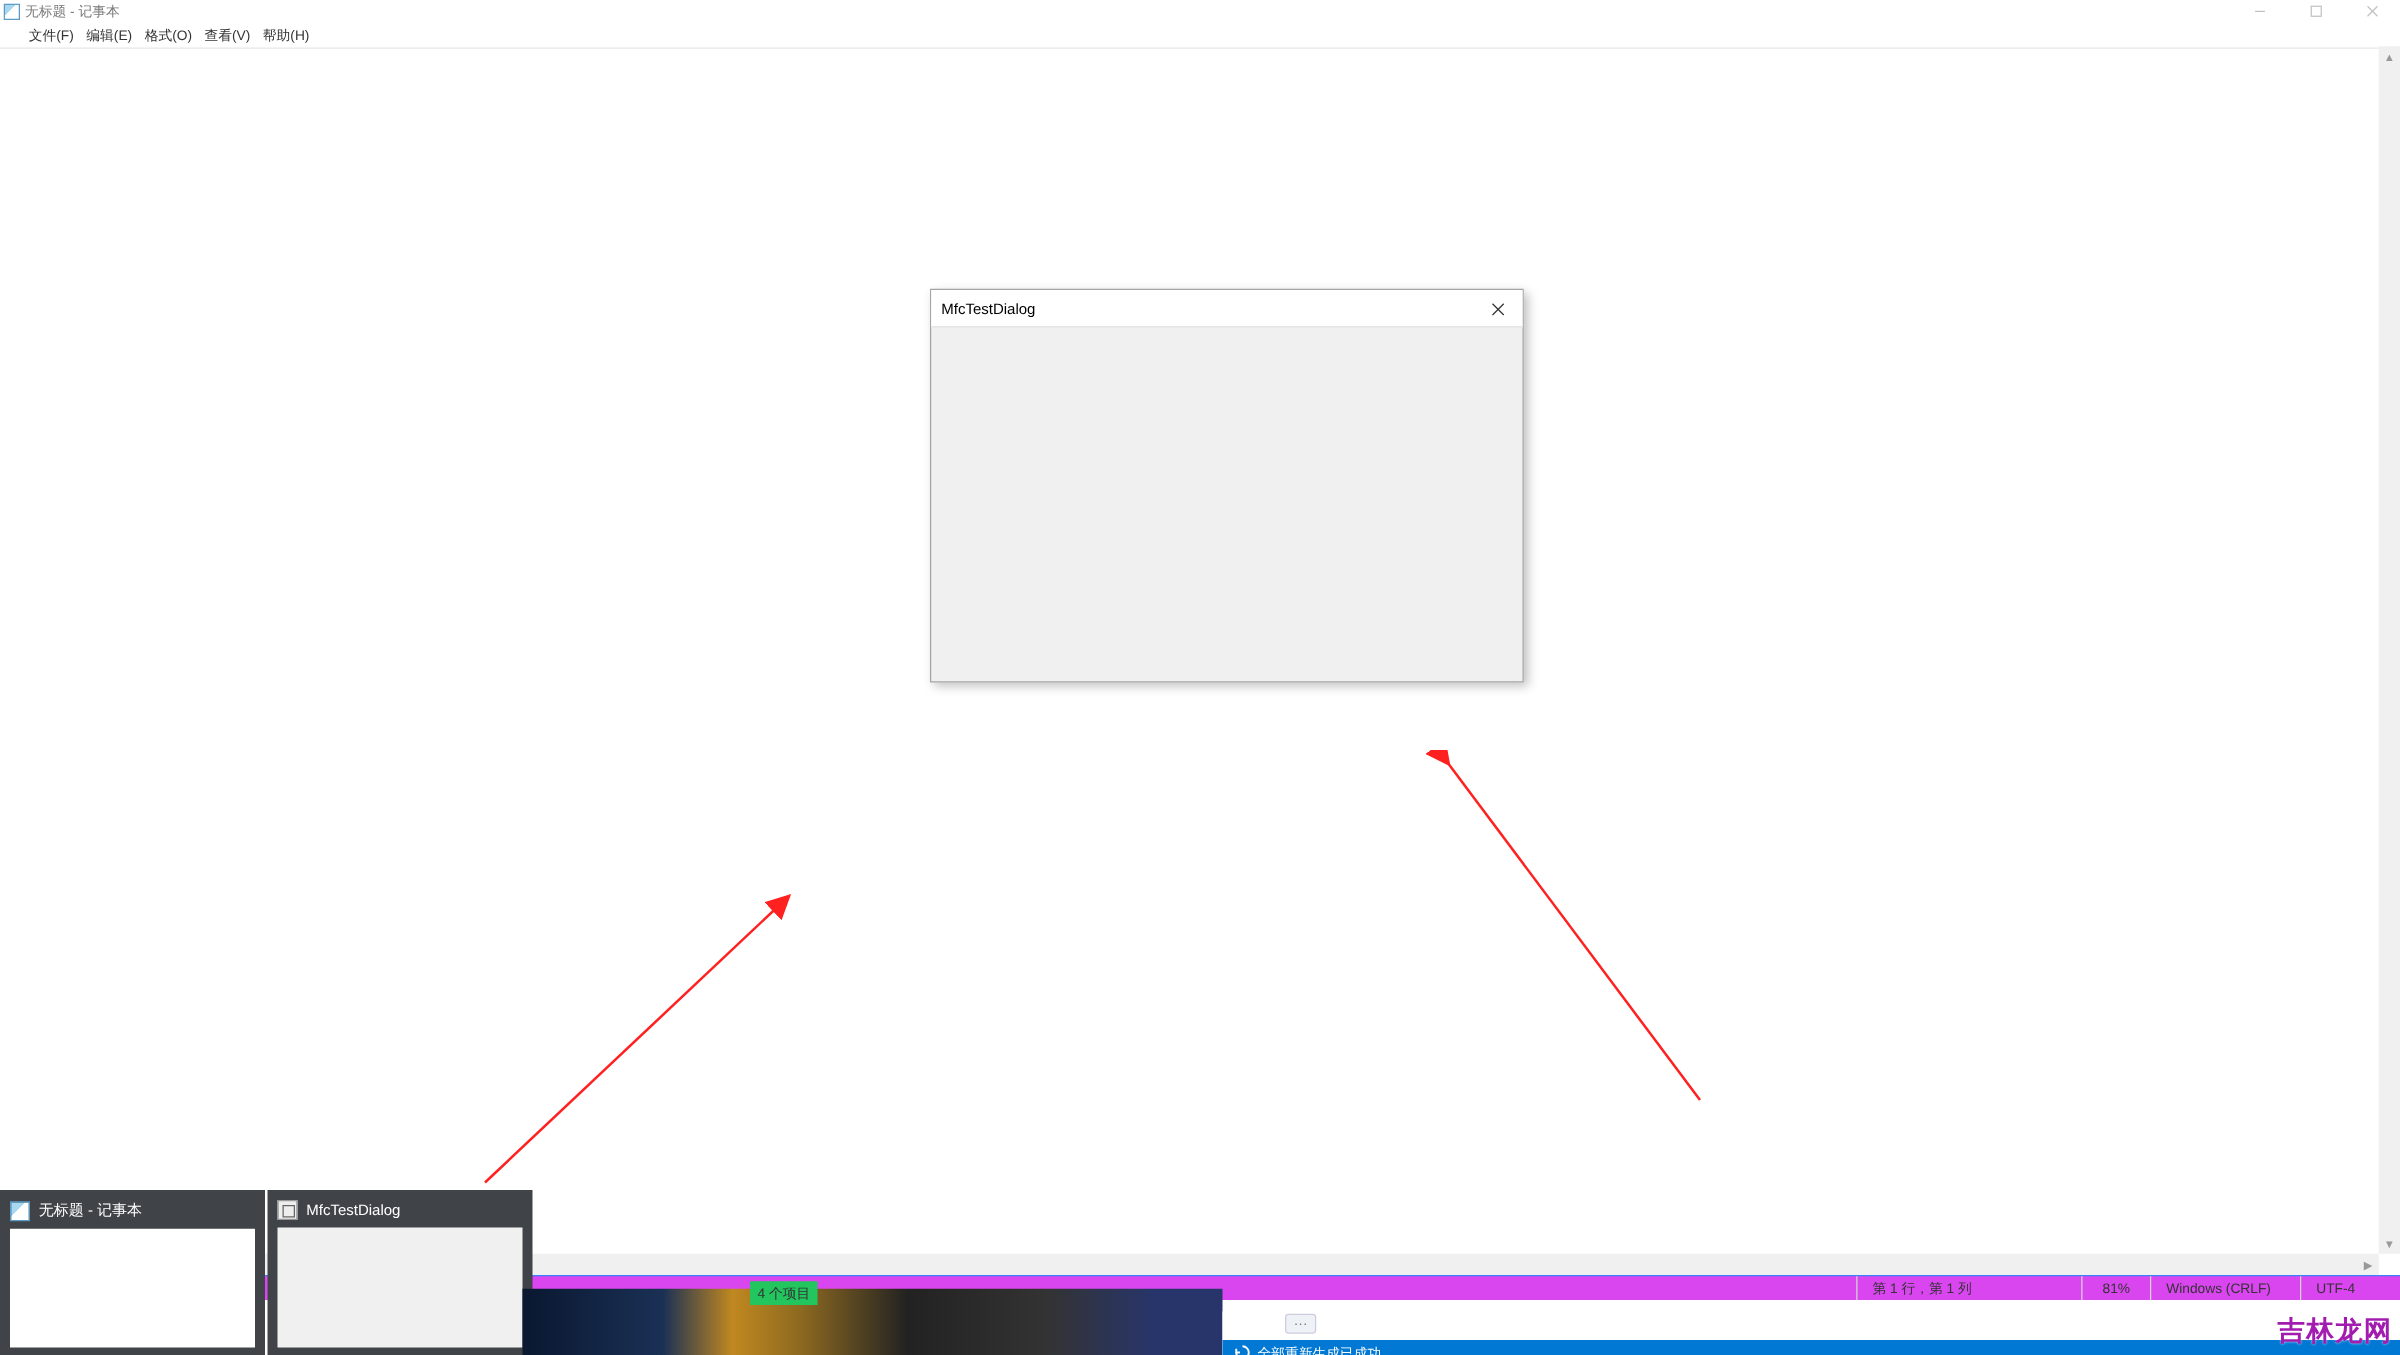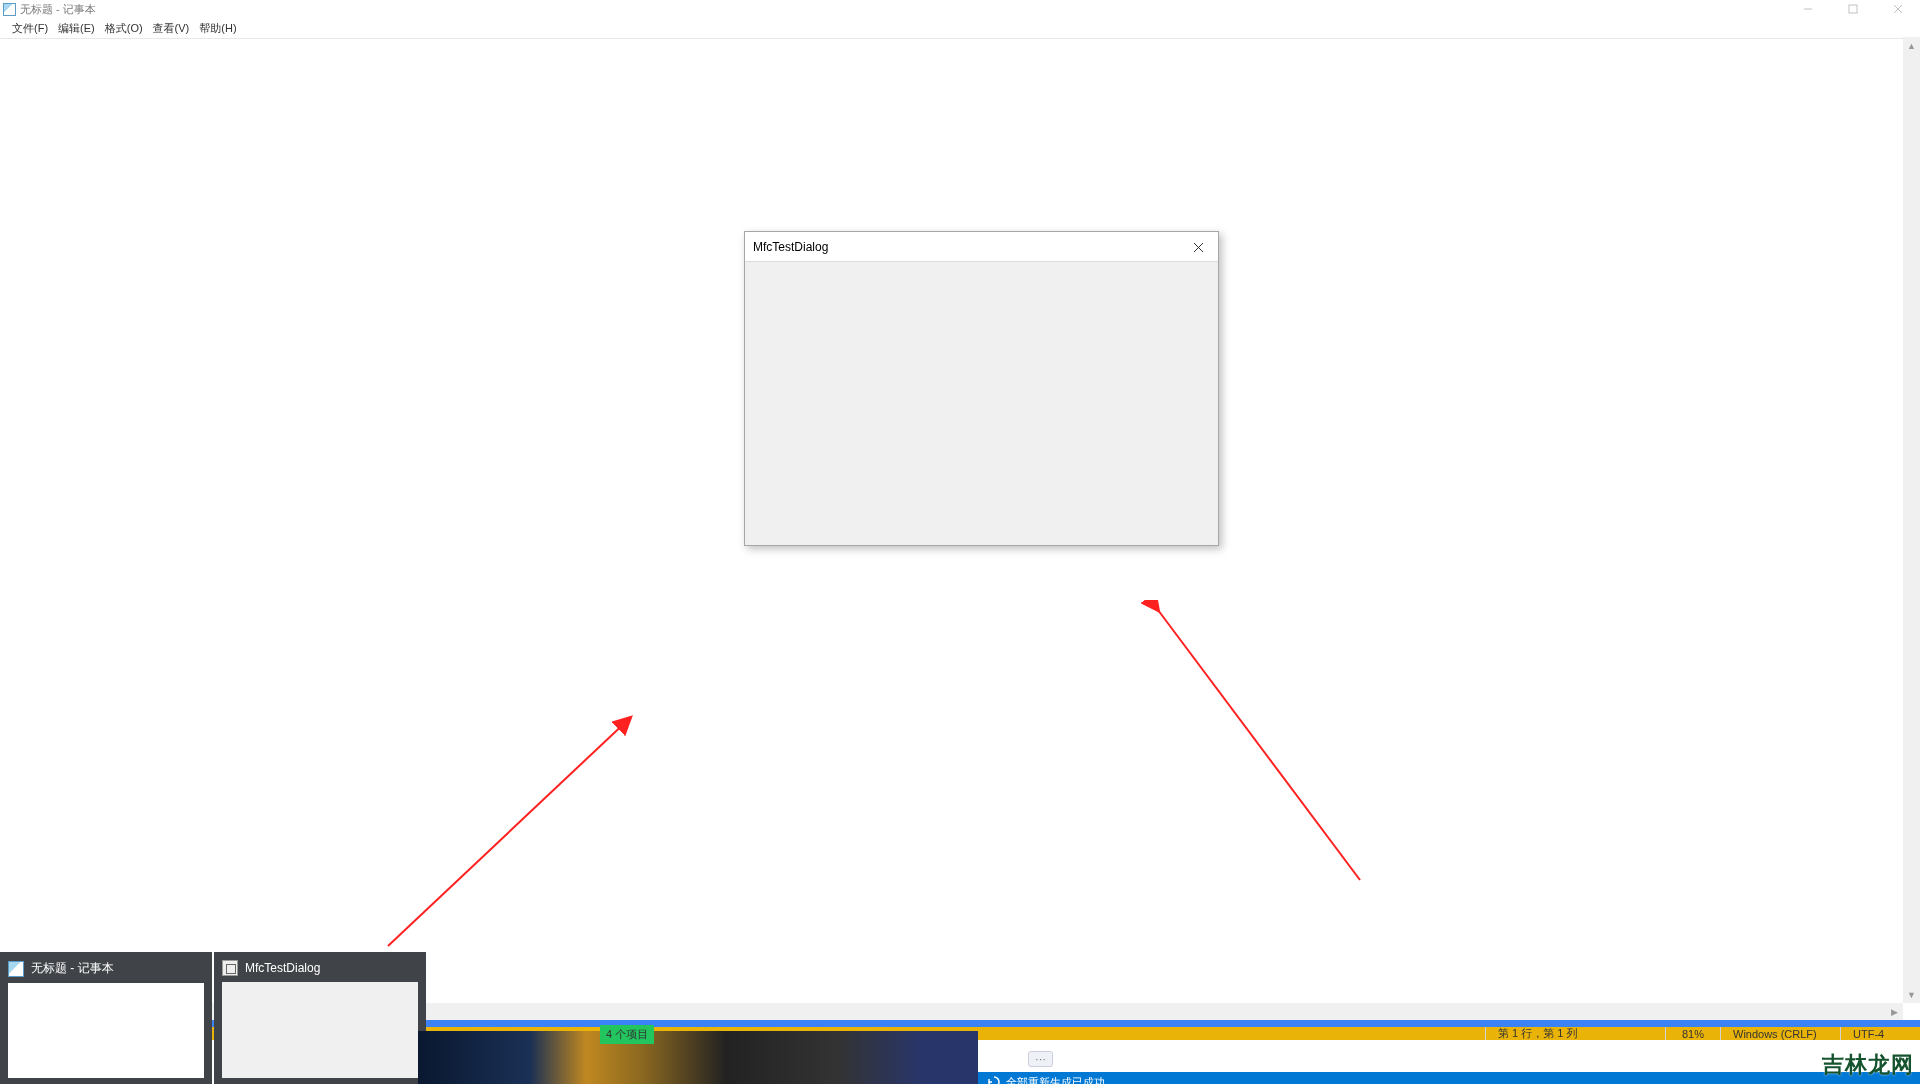--- a/index.html
+++ b/index.html
@@ -47,21 +47,21 @@
       display: flex;
       align-items: center;
       justify-content: center;
       cursor: pointer;
     }
     .win-btn svg { opacity: 0.4; }
     .notepad-menubar {
       height: 20px;
       display: flex;
       align-items: center;
-      padding-left: 8px;
+      padding-left: 19px;
       gap: 2px;
       background: #ffffff;
     }
     .menu-item {
       padding: 0 4px;
       font-size: 11px;
       color: #333;
       cursor: pointer;
     }
     .notepad-content {
@@ -92,22 +92,22 @@
       color: #999;
       font-size: 9px;
     }
     .scrollbar-arrow.up { top: 0; }
     .scrollbar-arrow.down { bottom: 0; }
     .scrollbar-arrow.right { right: 0; bottom: 0; }
     .notepad-statusbar {
       position: absolute;
       left: 0; right: 0; bottom: 0;
       height: 20px;
-      background: #eab308;
-      border-top: 7px solid #3b82f6;
+      background: #d946ef;
+      border-top: 1px solid #3b82f6;
       display: flex;
       justify-content: flex-end;
       align-items: center;
       font-size: 11px;
       color: #333;
     }
     .status-cell {
       padding: 0 12px;
       border-left: 1px solid #d4d4d4;
       height: 100%;
@@ -259,21 +259,21 @@
     }
     .bottom-vs-bar svg { flex-shrink: 0; }
 
     
     .watermark {
       position: absolute;
       right: 6px;
       bottom: 4px;
       font-size: 22px;
       font-weight: bold;
-      color: #14532d;
+      color: #a21caf;
       letter-spacing: 1px;
       text-shadow: 0 0 2px rgba(255,255,255,0.8);
     }
   </style>
 </head>
 <body>
 
 <div class="notepad-window">
   <div class="notepad-titlebar">
     <div class="notepad-icon"></div>

